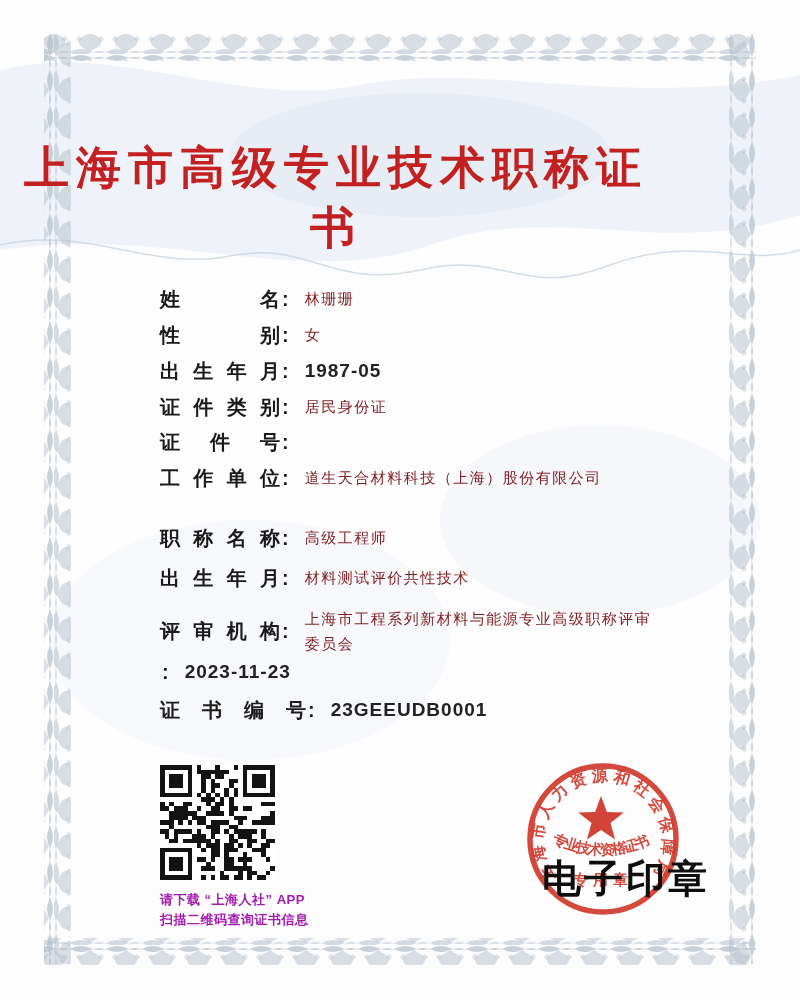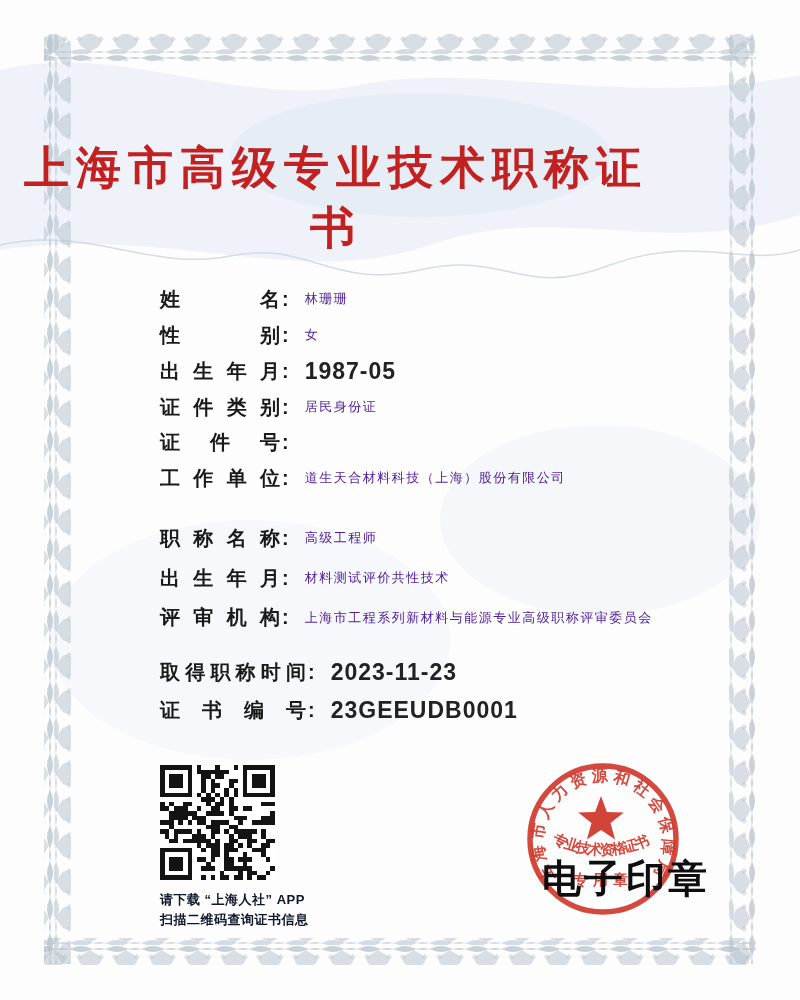--- a/index.html
+++ b/index.html
@@ -22,26 +22,26 @@
   .g2 .row{margin-bottom:17px;}
   .g3 .row{margin-bottom:15px;}
   .flabel{
     display:inline-block;width:120px;flex:0 0 120px;
     font-size:20px;font-weight:700;color:#1a1a1a;line-height:22px;
     text-align:justify;text-align-last:justify;
   }
   .g3 .flabel{width:146px;flex:0 0 146px;}
   .colon{font-size:20px;font-weight:700;color:#1a1a1a;margin:0 16px 0 2px;line-height:22px;}
   .fvalue{line-height:22px;padding-top:1px;}
-  .cjk{font-family:"DejaVu Serif",serif;font-size:13px;letter-spacing:1.5px;color:#4c1d95;}
-  .num{font-family:"Liberation Sans",sans-serif;font-size:23px;font-weight:600;letter-spacing:1px;color:#222;}
+  .cjk{font-family:"DejaVu Serif",serif;font-size:15px;letter-spacing:1.5px;color:#7f1d1d;}
+  .num{font-family:"Liberation Sans",sans-serif;font-size:19px;font-weight:600;letter-spacing:1px;color:#222;}
   .wrapval{display:inline-block;max-width:356px;line-height:1.65;}
   .qr-block{position:absolute;left:160px;top:765px;z-index:3;}
   .qr-code{display:block;background:#fff;}
-  .qr-caption{margin-top:10px;font-size:13px;font-weight:700;color:#0f172a;letter-spacing:.5px;line-height:1.55;}
+  .qr-caption{margin-top:10px;font-size:13px;font-weight:700;color:#a21caf;letter-spacing:.5px;line-height:1.55;}
   .seal{position:absolute;left:518px;top:756px;width:172px;height:172px;z-index:4;}
   .seal svg{position:absolute;left:0;top:0;}
   .eseal{
     position:absolute;left:24px;top:96px;z-index:5;
     font-size:39px;font-weight:700;color:#0e0e0e;letter-spacing:3px;white-space:nowrap;
   }
 </style>
 </head>
 <body>
 
@@ -130,21 +130,20 @@
     </div>
     <div class="row">
       <span class="flabel">评审机构</span>
         <span class="colon">:</span>
       <span class="fvalue cjk wrapval">上海市工程系列新材料与能源专业高级职称评审委员会</span>
     </div>
   </div>
 
   <div class="fields g3">
     <div class="row">
-      <span class="flabel">取得职称时间</span>
         <span class="colon">:</span>
       <span class="fvalue num">2023-11-23</span>
     </div>
     <div class="row">
       <span class="flabel">证书编号</span>
         <span class="colon">:</span>
       <span class="fvalue num">23GEEUDB0001</span>
     </div>
   </div>
 

